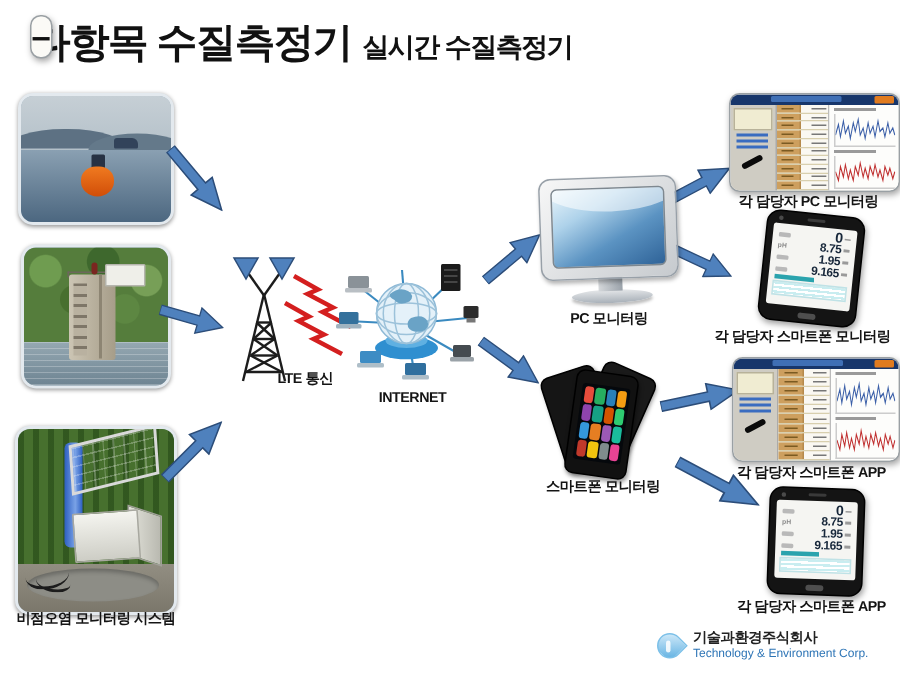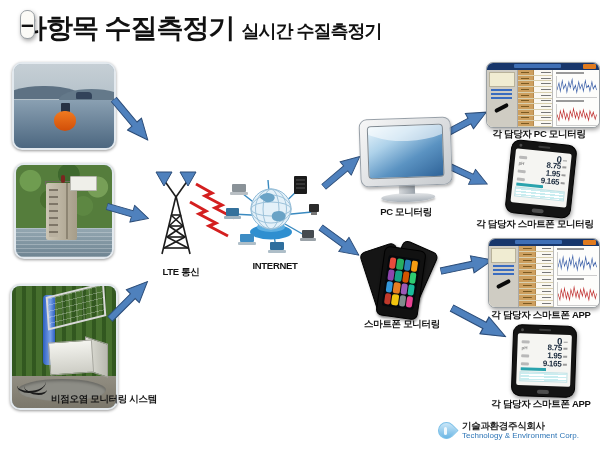--- a/index.html
+++ b/index.html
@@ -164,21 +164,21 @@
     <div class="abs p3-bg"></div>
     <div class="abs p3-ground"></div>
     <div class="abs p3-pad"></div>
     <div class="abs p3-pole"></div>
     <div class="abs p3-solar"></div>
     <div class="abs p3-lid"></div>
     <div class="abs p3-box"></div>
     <div class="abs p3-cable"></div>
     <div class="abs p3-cable2"></div>
   </div>
-  <div class="cap" style="left:0px;top:393px;width:128px;margin-left:40px;">비점오염 모니터링 시스템</div>
+  <div class="cap" style="left:0px;top:406px;width:128px;">비점오염 모니터링 시스템</div>
 
   <svg class="arrow" style="left:104px;top:110px;width:54px;height:20px;transform:rotate(50deg);" viewBox="0 0 60 24" preserveAspectRatio="none">
       <polygon points="0,8 36,8 36,1 59,12 36,23 36,16 0,16"></polygon>
     </svg>
   <svg class="arrow" style="left:106px;top:203px;width:44px;height:19px;transform:rotate(16deg);" viewBox="0 0 60 24" preserveAspectRatio="none">
       <polygon points="0,8 36,8 36,1 59,12 36,23 36,16 0,16"></polygon>
     </svg>
   <svg class="arrow" style="left:102px;top:290px;width:54px;height:20px;transform:rotate(-45deg);" viewBox="0 0 60 24" preserveAspectRatio="none">
       <polygon points="0,8 36,8 36,1 59,12 36,23 36,16 0,16"></polygon>
     </svg>
@@ -216,21 +216,21 @@
       <line x1="21" y1="56" x2="37" y2="67"></line>
         <line x1="35" y1="56" x2="19" y2="67"></line>
       <line x1="19" y1="67" x2="40" y2="78"></line>
         <line x1="37" y1="67" x2="16" y2="78"></line>
     </g>
     <polygon points="8,2 24,2 16,16" fill="#4f81bd" stroke="#2c4d79" stroke-width="1"></polygon>
     <polygon points="32,2 48,2 40,16" fill="#4f81bd" stroke="#2c4d79" stroke-width="1"></polygon>
     <polyline class="bolt" points="48,14 64,23 57,26 74,35 67,38 86,48"></polyline>
     <polyline class="bolt" points="42,32 58,41 51,44 68,53 61,56 80,66"></polyline>
   </svg>
-  <div class="cap" style="left:140px;top:266px;width:82px;">LTE 통신</div>
+  <div class="cap" style="left:140px;top:246px;width:82px;text-align:right;">LTE 통신</div>
 
   <svg class="net-svg" width="96" height="86" viewBox="0 0 96 86">
     <g stroke="#3a8ac0" stroke-width="1.4">
       <line x1="47" y1="44" x2="14" y2="18"></line>
         <line x1="47" y1="44" x2="44" y2="8"></line>
       <line x1="47" y1="44" x2="78" y2="14"></line>
         <line x1="47" y1="44" x2="8" y2="42"></line>
       <line x1="47" y1="44" x2="88" y2="40"></line>
         <line x1="47" y1="44" x2="24" y2="70"></line>
       <line x1="47" y1="44" x2="52" y2="76"></line>

